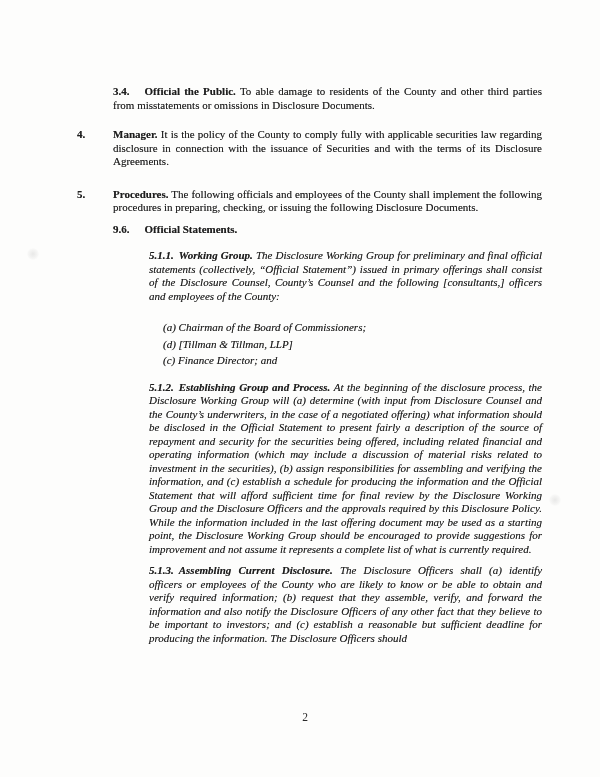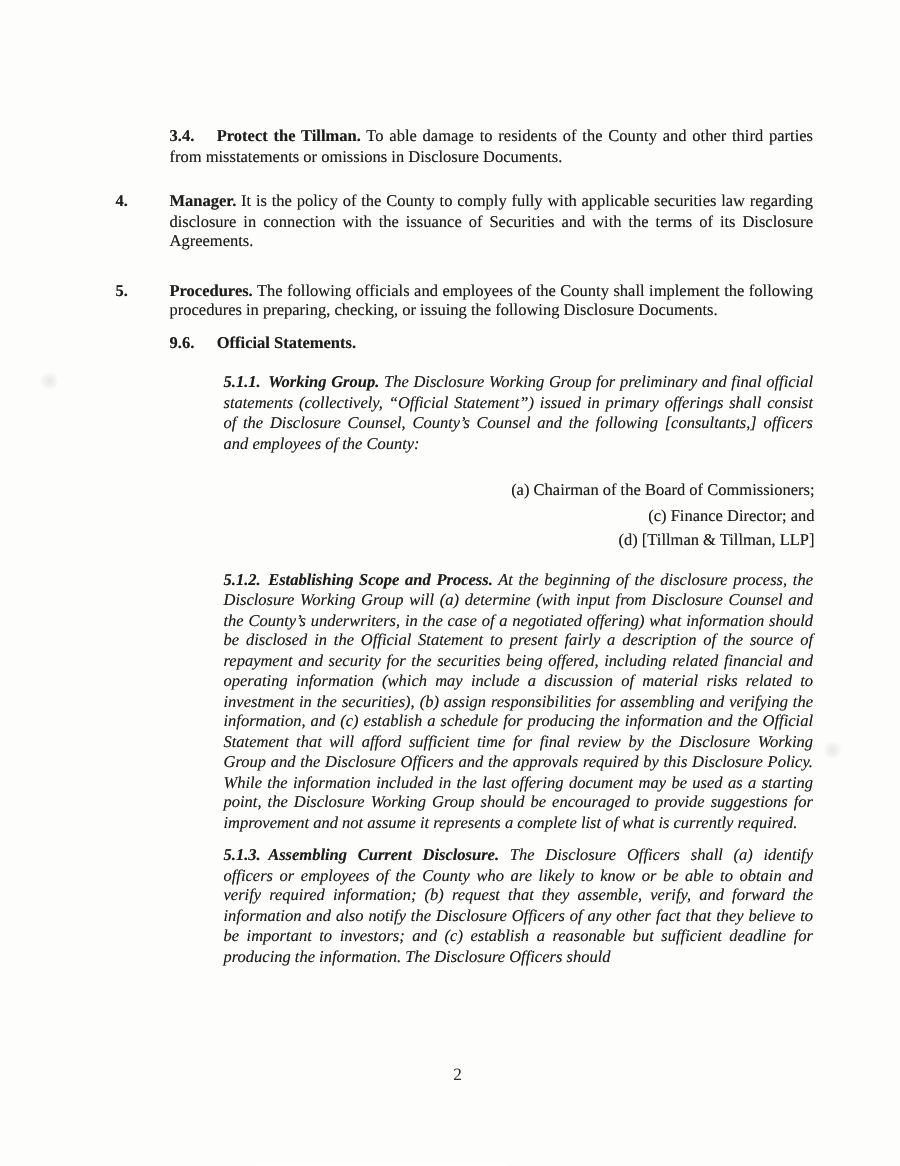--- a/index.html
+++ b/index.html
@@ -28,21 +28,21 @@
   .b  { font-weight: bold; }
   .hang {
     position: absolute;
     left: -36px;
     top: 0;
     font-weight: bold;
   }
   .gap-sm { display: inline-block; width: 5px; }
   .gap-md { display: inline-block; width: 15px; }
   .list { margin-left: 163px; width: 380px; }
-  .list-item { line-height: 16.5px; text-align: right; }
+  .list-item { line-height: 16.5px; text-align: left; font-style: italic; }
   .pagenum {
     position: absolute;
     top: 711px;
     left: 10px;
     width: 590px;
     text-align: center;
     font-size: 11.5px;
     color: #2a2a2a;
   }
   .smudge {
@@ -54,21 +54,21 @@
   .s2 { left: 549px; top: 494px; width: 12px; height: 12px; }
 </style>
 </head>
 <body>
 
 <div class="page">
 
   <div class="doc">
 
     <div class="para l1" style="margin-top:85px">
-      <span class="b">3.4.</span><span class="gap-md"></span><span class="b">Protect the Tillman.</span>
+      <span class="b">3.4.</span><span class="gap-md"></span><span class="b">Official the Public.</span>
       <span>To able damage to residents of the County and other third parties from misstatements or omissions in Disclosure Documents.</span>
     </div>
 
     <div class="para l1" style="margin-top:16px">
       <span class="hang">4.</span><span class="b">Manager.</span>
       <span>It is the policy of the County to comply fully with applicable securities law regarding disclosure in connection with the issuance of Securities and with the terms of its Disclosure Agreements.</span>
     </div>
 
     <div class="para l1" style="margin-top:19px">
       <span class="hang">5.</span><span class="b">Procedures.</span>
@@ -79,26 +79,26 @@
       <span class="b">9.6.</span><span class="gap-md"></span><span class="b">Official Statements.</span>
     </div>
 
     <div class="para l3" style="margin-top:13px">
       <span class="b">5.1.1.</span><span class="gap-sm"></span><span class="b">Working Group.</span>
       <span>The Disclosure Working Group for preliminary and final official statements (collectively, “Official Statement”) issued in primary offerings shall consist of the Disclosure Counsel, County’s Counsel and the following [consultants,] officers and employees of the County:</span>
     </div>
 
     <div class="list" style="margin-top:16px">
       <div class="list-item">(a) Chairman of the Board of Commissioners;</div>
+      <div class="list-item">(d) [Tillman &amp; Tillman, LLP]</div>
       <div class="list-item">(c) Finance Director; and</div>
-      <div class="list-item">(d) [Tillman &amp; Tillman, LLP]</div>
     </div>
 
     <div class="para l3" style="margin-top:12px">
-      <span class="b">5.1.2.</span><span class="gap-sm"></span><span class="b">Establishing Scope and Process.</span>
+      <span class="b">5.1.2.</span><span class="gap-sm"></span><span class="b">Establishing Group and Process.</span>
       <span>At the beginning of the disclosure process, the Disclosure Working Group will (a) determine (with input from Disclosure Counsel and the County’s underwriters, in the case of a negotiated offering) what information should be disclosed in the Official Statement to present fairly a description of the source of repayment and security for the securities being offered, including related financial and operating information (which may include a discussion of material risks related to investment in the securities), (b) assign responsibilities for assembling and verifying the information, and (c) establish a schedule for producing the information and the Official Statement that will afford sufficient time for final review by the Disclosure Working Group and the Disclosure Officers and the approvals required by this Disclosure Policy. While the information included in the last offering document may be used as a starting point, the Disclosure Working Group should be encouraged to provide suggestions for improvement and not assume it represents a complete list of what is currently required.</span>
     </div>
 
     <div class="para l3" style="margin-top:8px">
       <span class="b">5.1.3.</span><span class="gap-sm"></span><span class="b">Assembling Current Disclosure.</span>
       <span>The Disclosure Officers shall (a) identify officers or employees of the County who are likely to know or be able to obtain and verify required information; (b) request that they assemble, verify, and forward the information and also notify the Disclosure Officers of any other fact that they believe to be important to investors; and (c) establish a reasonable but sufficient deadline for producing the information. The Disclosure Officers should</span>
     </div>
 
   </div>
 

